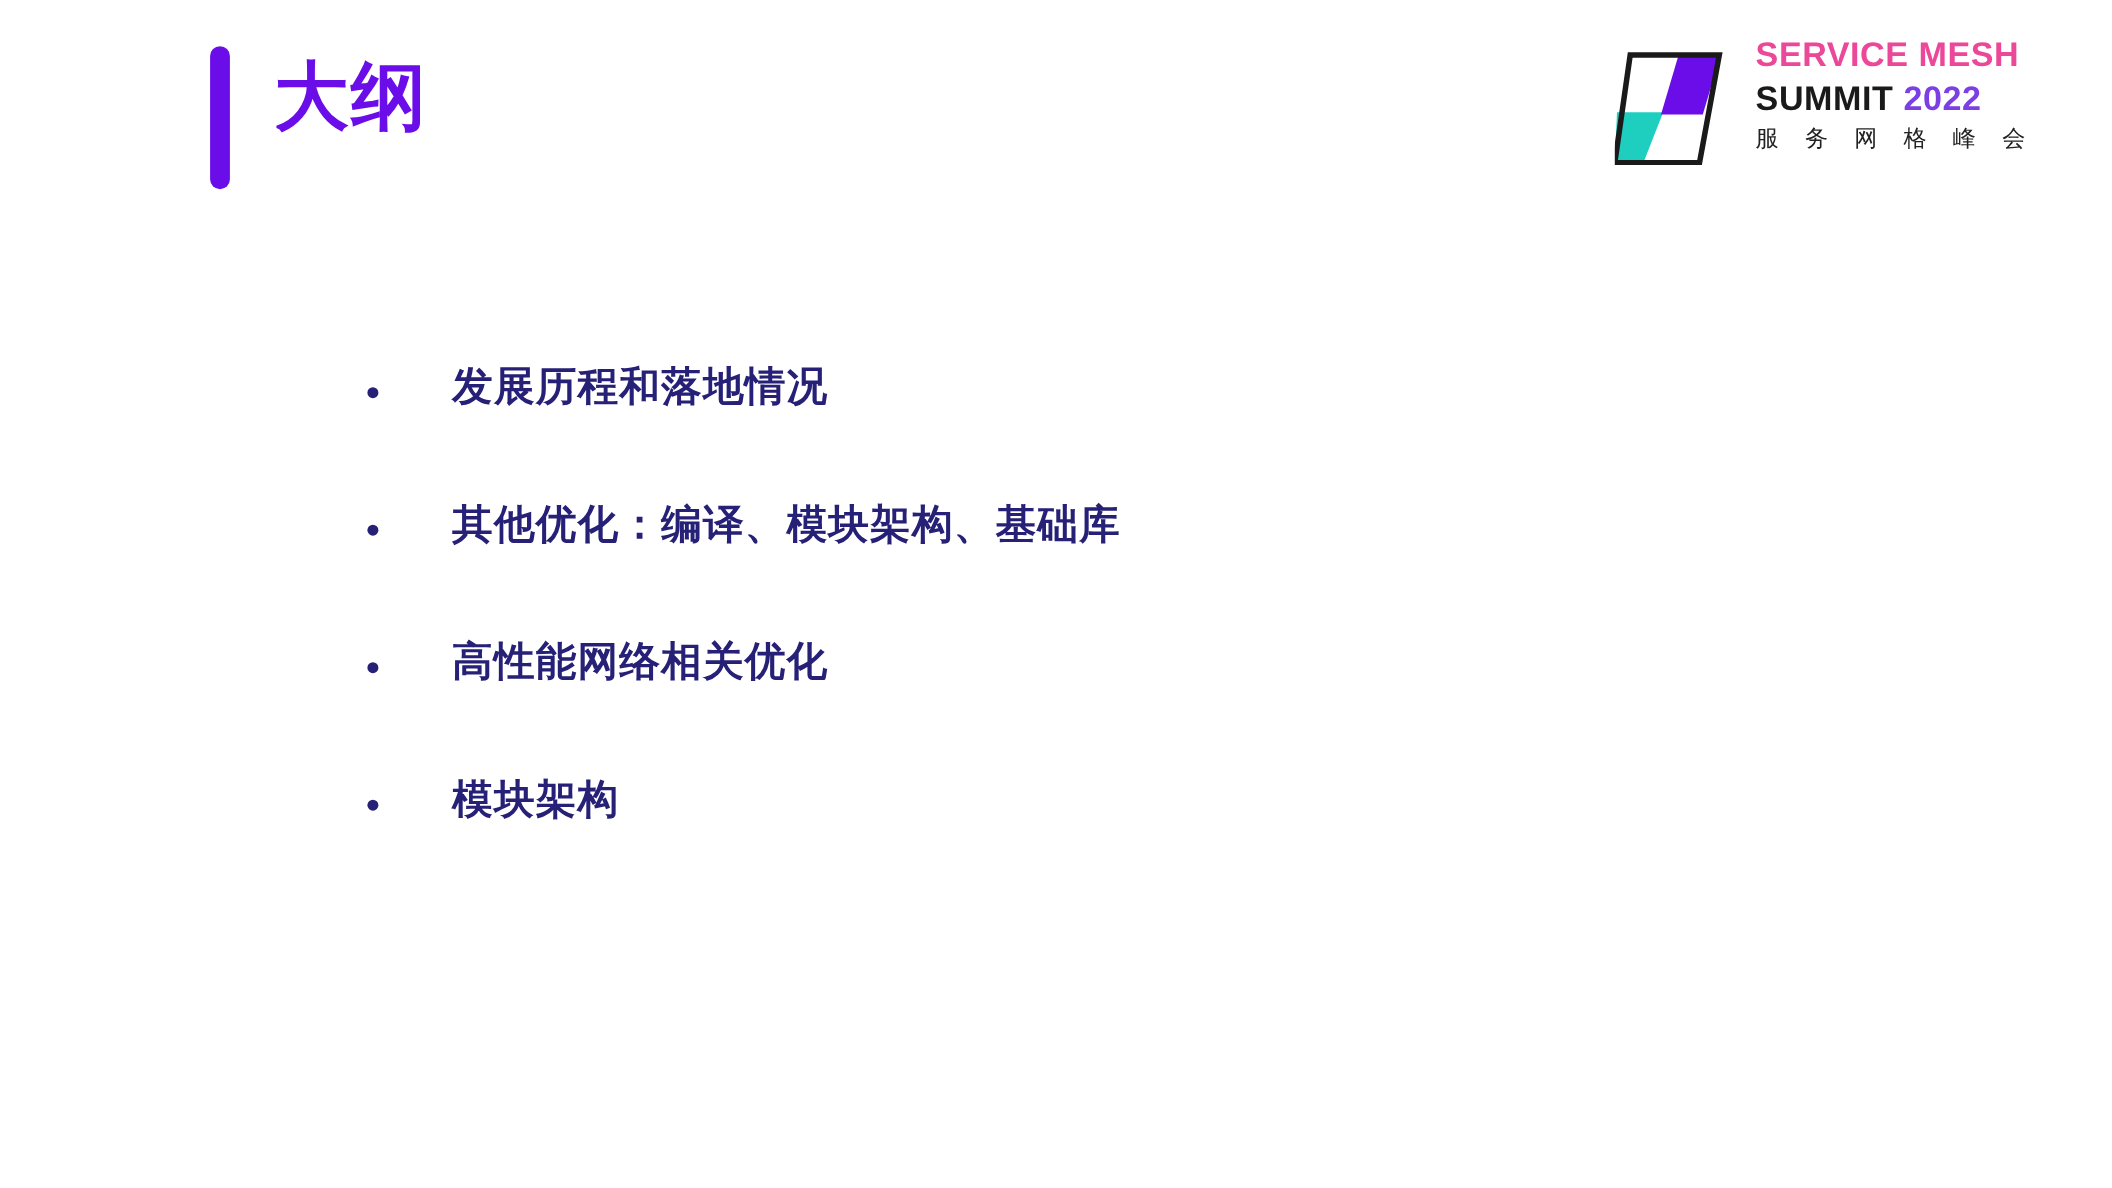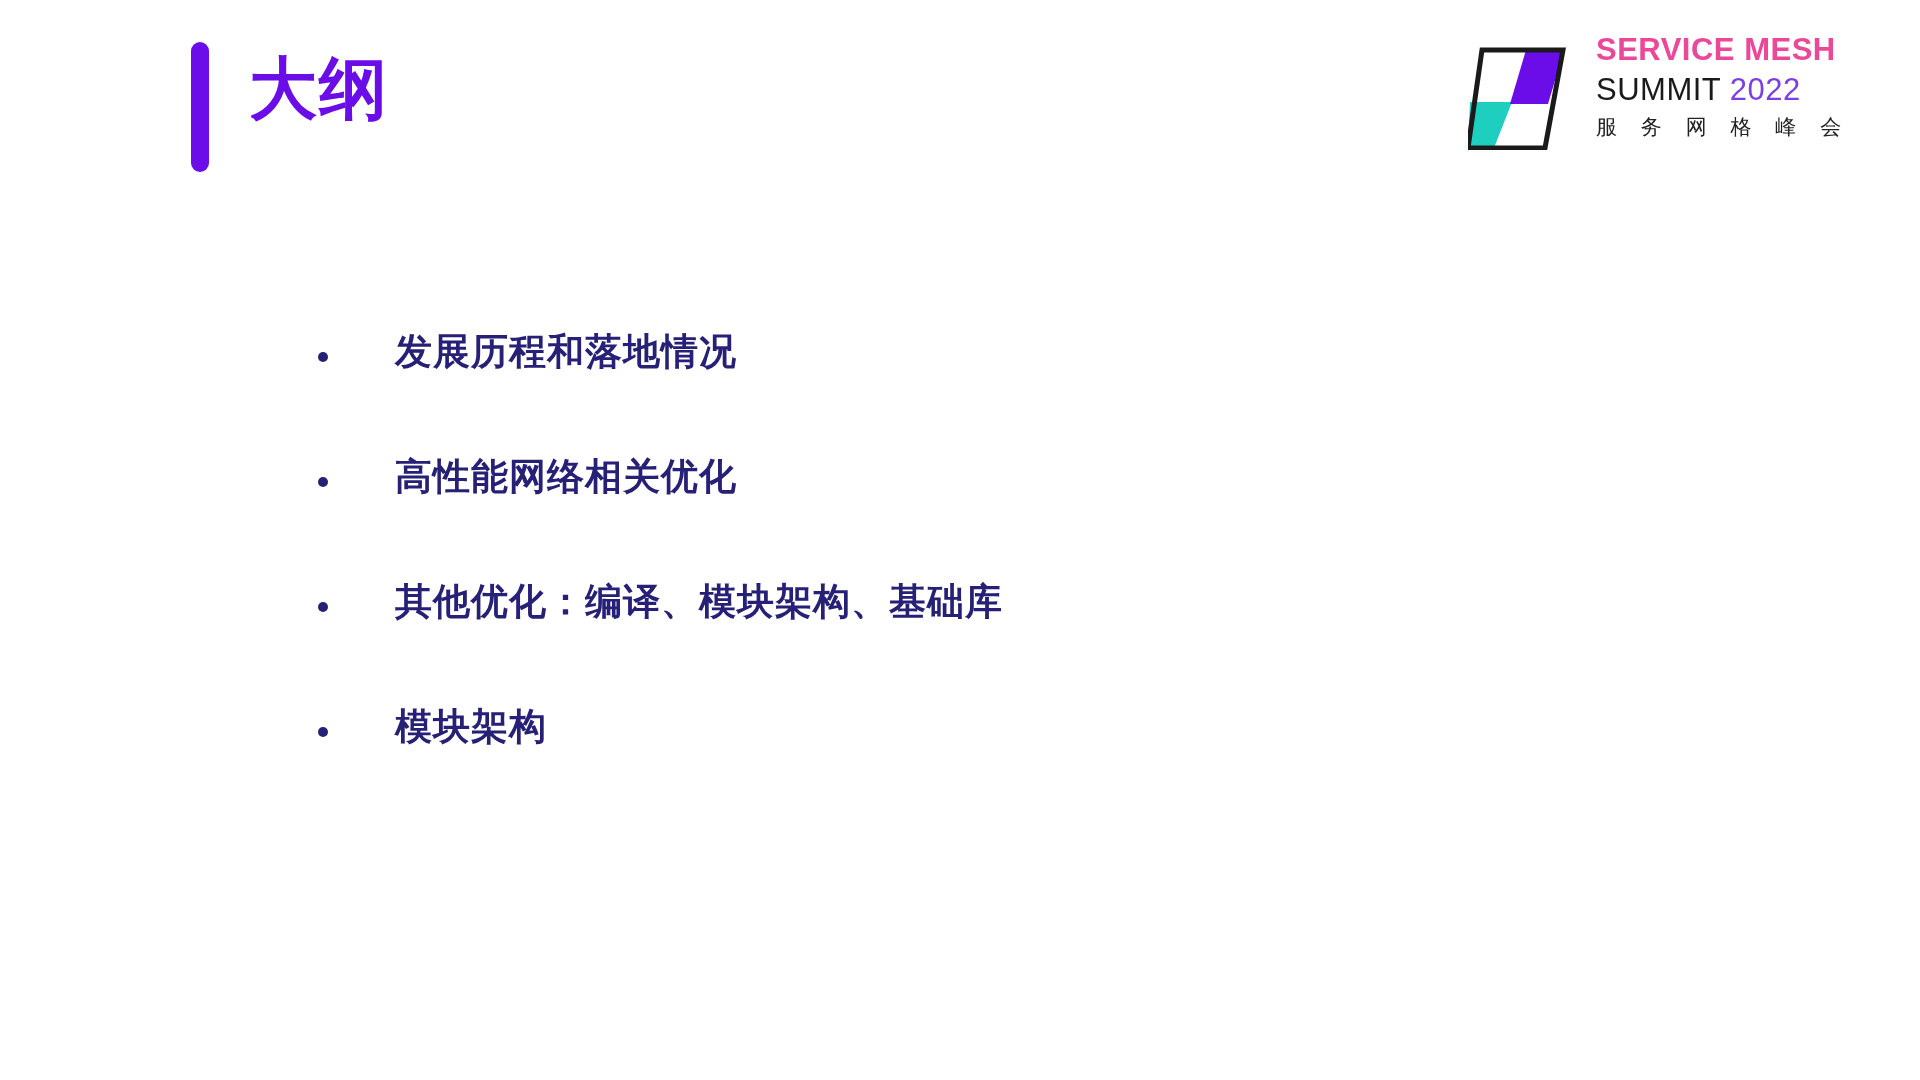--- a/index.html
+++ b/index.html
@@ -67,21 +67,21 @@
   .logo-line1 {
     font-size: 31px;
     font-weight: 700;
     color: #ec4899;
     letter-spacing: 0.5px;
     line-height: 1.28;
     white-space: nowrap;
   }
   .logo-line2 {
     font-size: 31px;
-    font-weight: 400;
+    font-weight: 700;
     color: #1A1A1A;
     letter-spacing: 0.5px;
     line-height: 1.28;
     white-space: nowrap;
   }
   .logo-year {
     color: #7B3FE4;
   }
   .logo-line3 {
     font-size: 21px;
@@ -89,21 +89,21 @@
     color: #222222;
     letter-spacing: 9px;
     line-height: 1.5;
     white-space: nowrap;
     margin-top: 2px;
   }
 
   
   .bullet-list {
     position: absolute;
-    left: 318px;
+    left: 334px;
     top: 330px;
     width: 1200px;
   }
   .bullet-item {
     position: relative;
     height: 125px;
     display: flex;
     align-items: flex-start;
   }
   .bullet-marker {
@@ -153,26 +153,26 @@
 
   <div class="bullet-list">
 
     <div class="bullet-item">
       <span class="bullet-marker"></span>
       <span class="bullet-text">发展历程和落地情况</span>
     </div>
 
     <div class="bullet-item">
       <span class="bullet-marker"></span>
-      <span class="bullet-text">高性能网络相关优化</span>
+      <span class="bullet-text">其他优化：编译、模块架构、基础库</span>
     </div>
 
     <div class="bullet-item">
       <span class="bullet-marker"></span>
-      <span class="bullet-text">其他优化：编译、模块架构、基础库</span>
+      <span class="bullet-text">高性能网络相关优化</span>
     </div>
 
     <div class="bullet-item">
       <span class="bullet-marker"></span>
       <span class="bullet-text">模块架构</span>
     </div>
 
   </div>
 
 </div>

